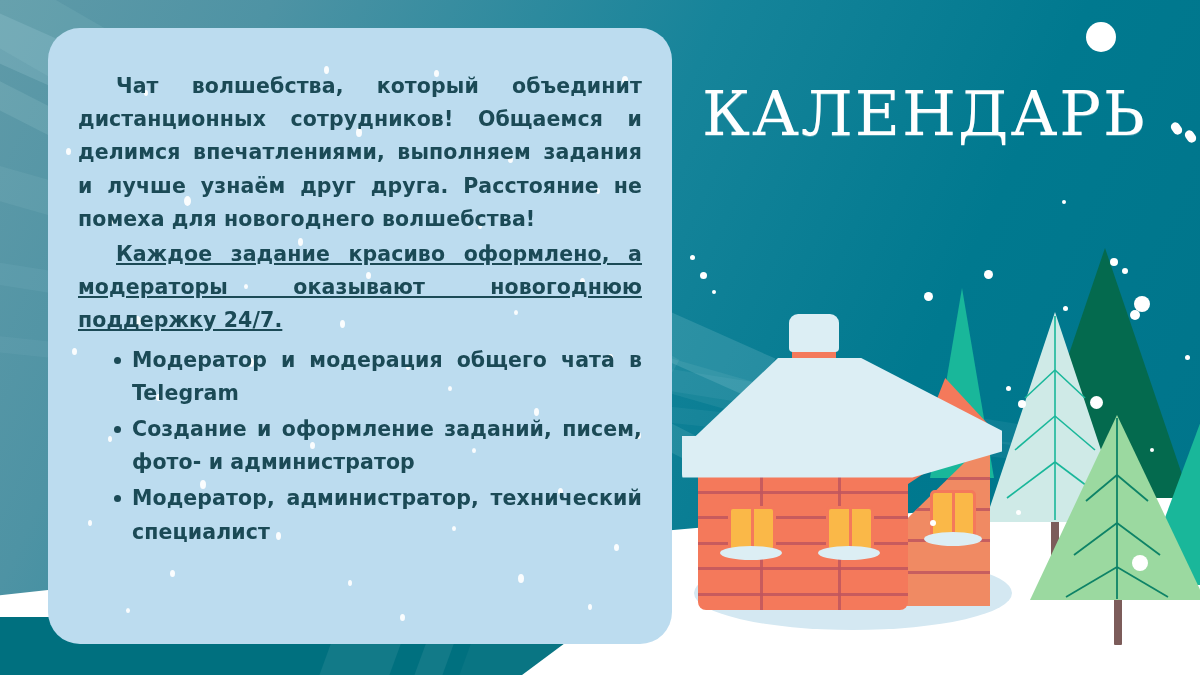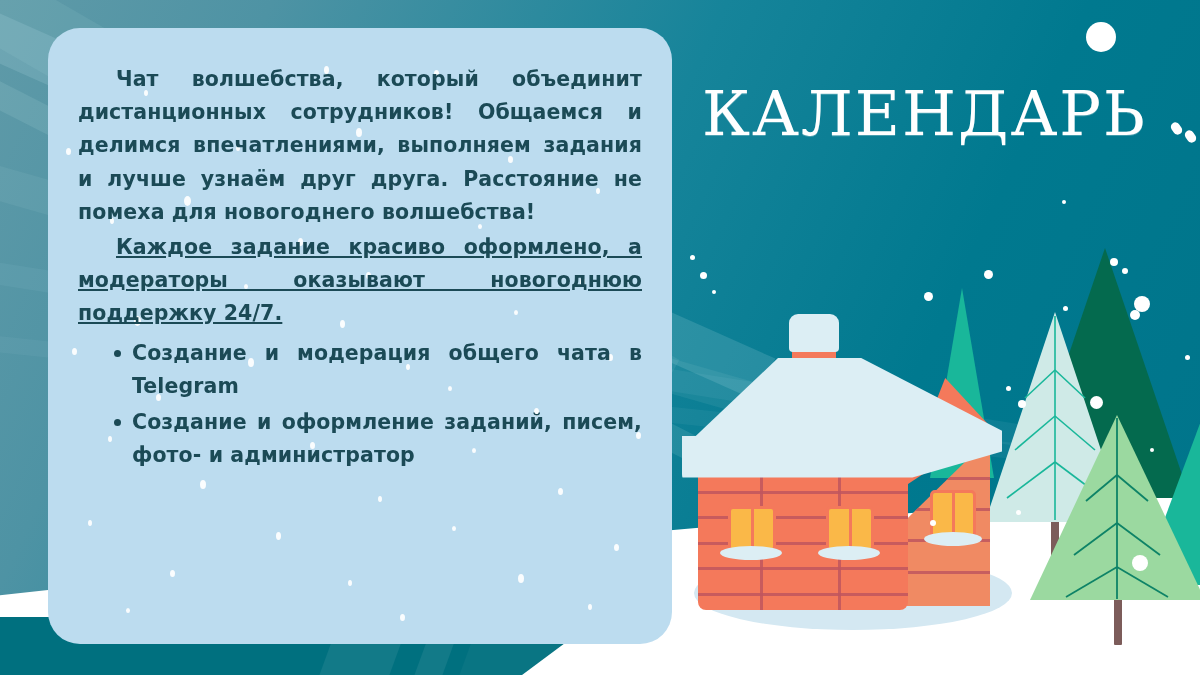--- a/index.html
+++ b/index.html
@@ -96,21 +96,21 @@
     z-index: 2;
     color: #1B4A56;
     font-weight: bold;
     font-size: 20.5px;
     line-height: 1.62;
     letter-spacing: 0.1px;
   }
   .para {
     text-align: justify;
     text-indent: 38px;
-    margin: 9px 0 2px 0;
+    margin: 16px 0 2px 0;
   }
   .para.second { margin-top: 2px; text-decoration: underline; }
 
   .what-heading {
     margin: 34px 0 6px 32px;
     font-size: 20.5px;
     font-weight: bold;
     text-decoration: underline;
     text-underline-offset: 3px;
     display: inline-block;
@@ -453,22 +453,23 @@
       <i style="left:352px; top:586px; width:5px;  height:7px;"></i>
       <i style="left:540px; top:576px; width:4px;  height:6px;"></i>
     </div>
 
     <div class="card-content">
       <p class="para">Чат волшебства, который объединит дистанционных сотрудников! Общаемся и делимся впечатлениями, выполняем задания и лучше узнаём друг друга. Расстояние не помеха для новогоднего волшебства!</p>
       <p class="para second">Каждое задание красиво оформлено, а модераторы оказывают новогоднюю поддержку 24/7.</p>
 
 
       <ul class="bullets">
-        <li>Создание и модерация общего чата в Telegram</li>
+        <li>Модератор и модерация общего чата в Telegram</li>
         <li>Создание и оформление заданий, писем, фото- и администратор</li>
+        <li>Модератор, администратор, технический специалист</li>
       </ul>
     </div>
   </div>
 
   <h1 class="title">
     <span class="l2">КАЛЕНДАРЬ</span>
   </h1>
 
 </div>
 

